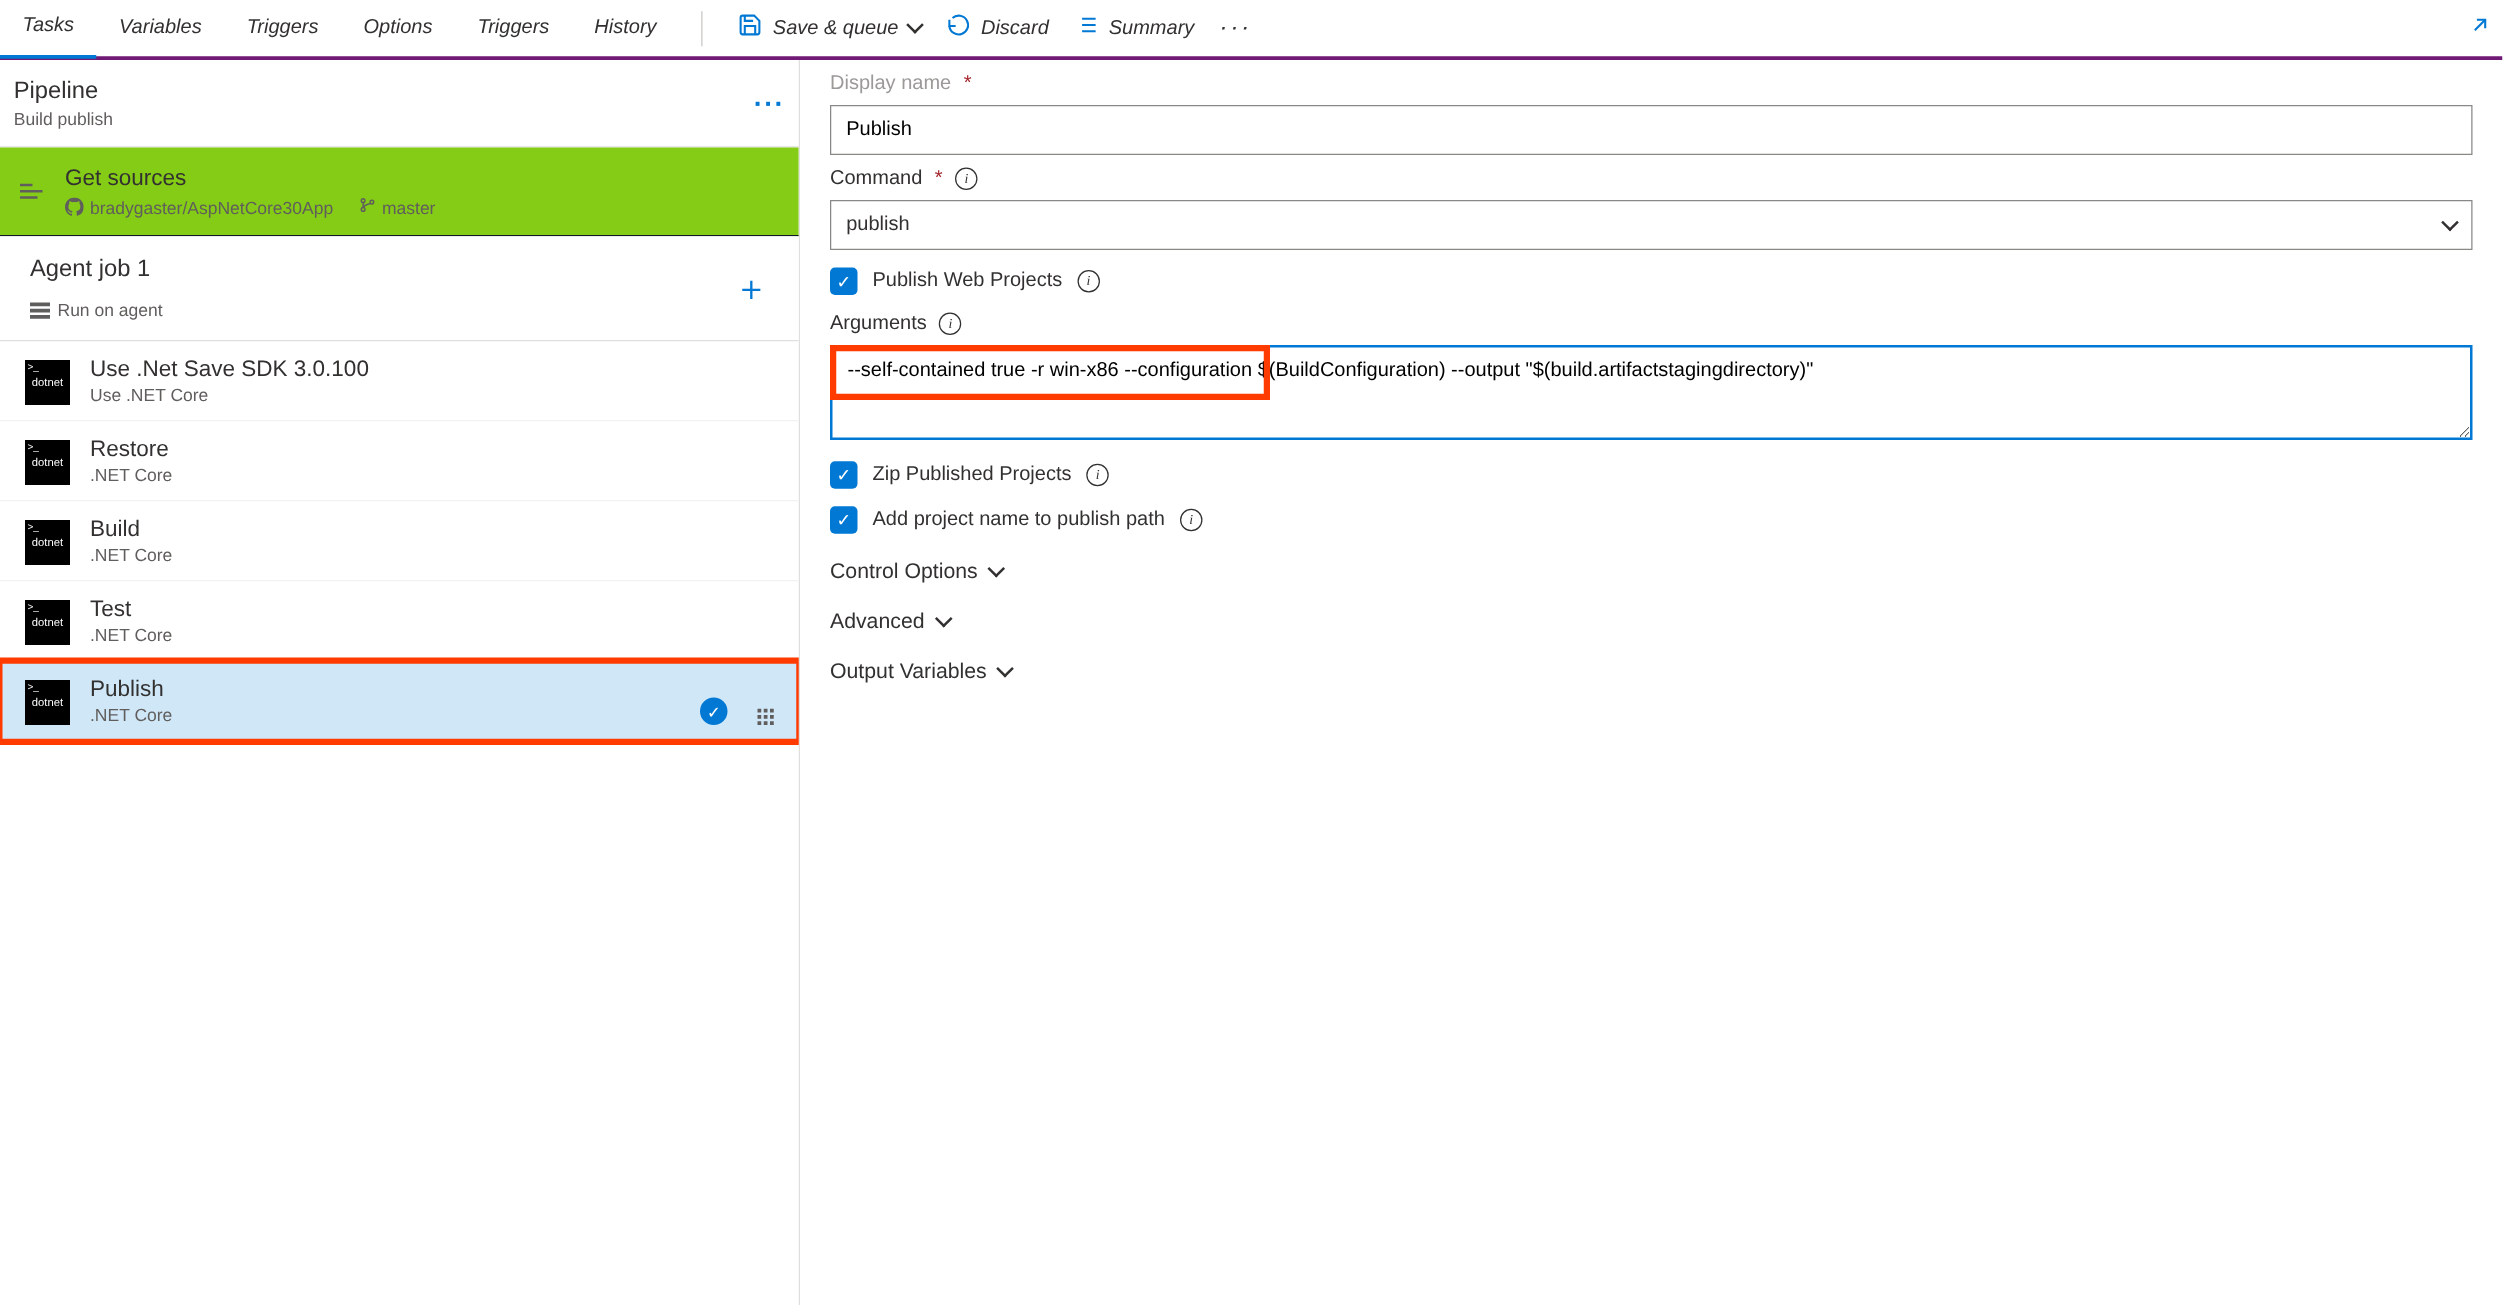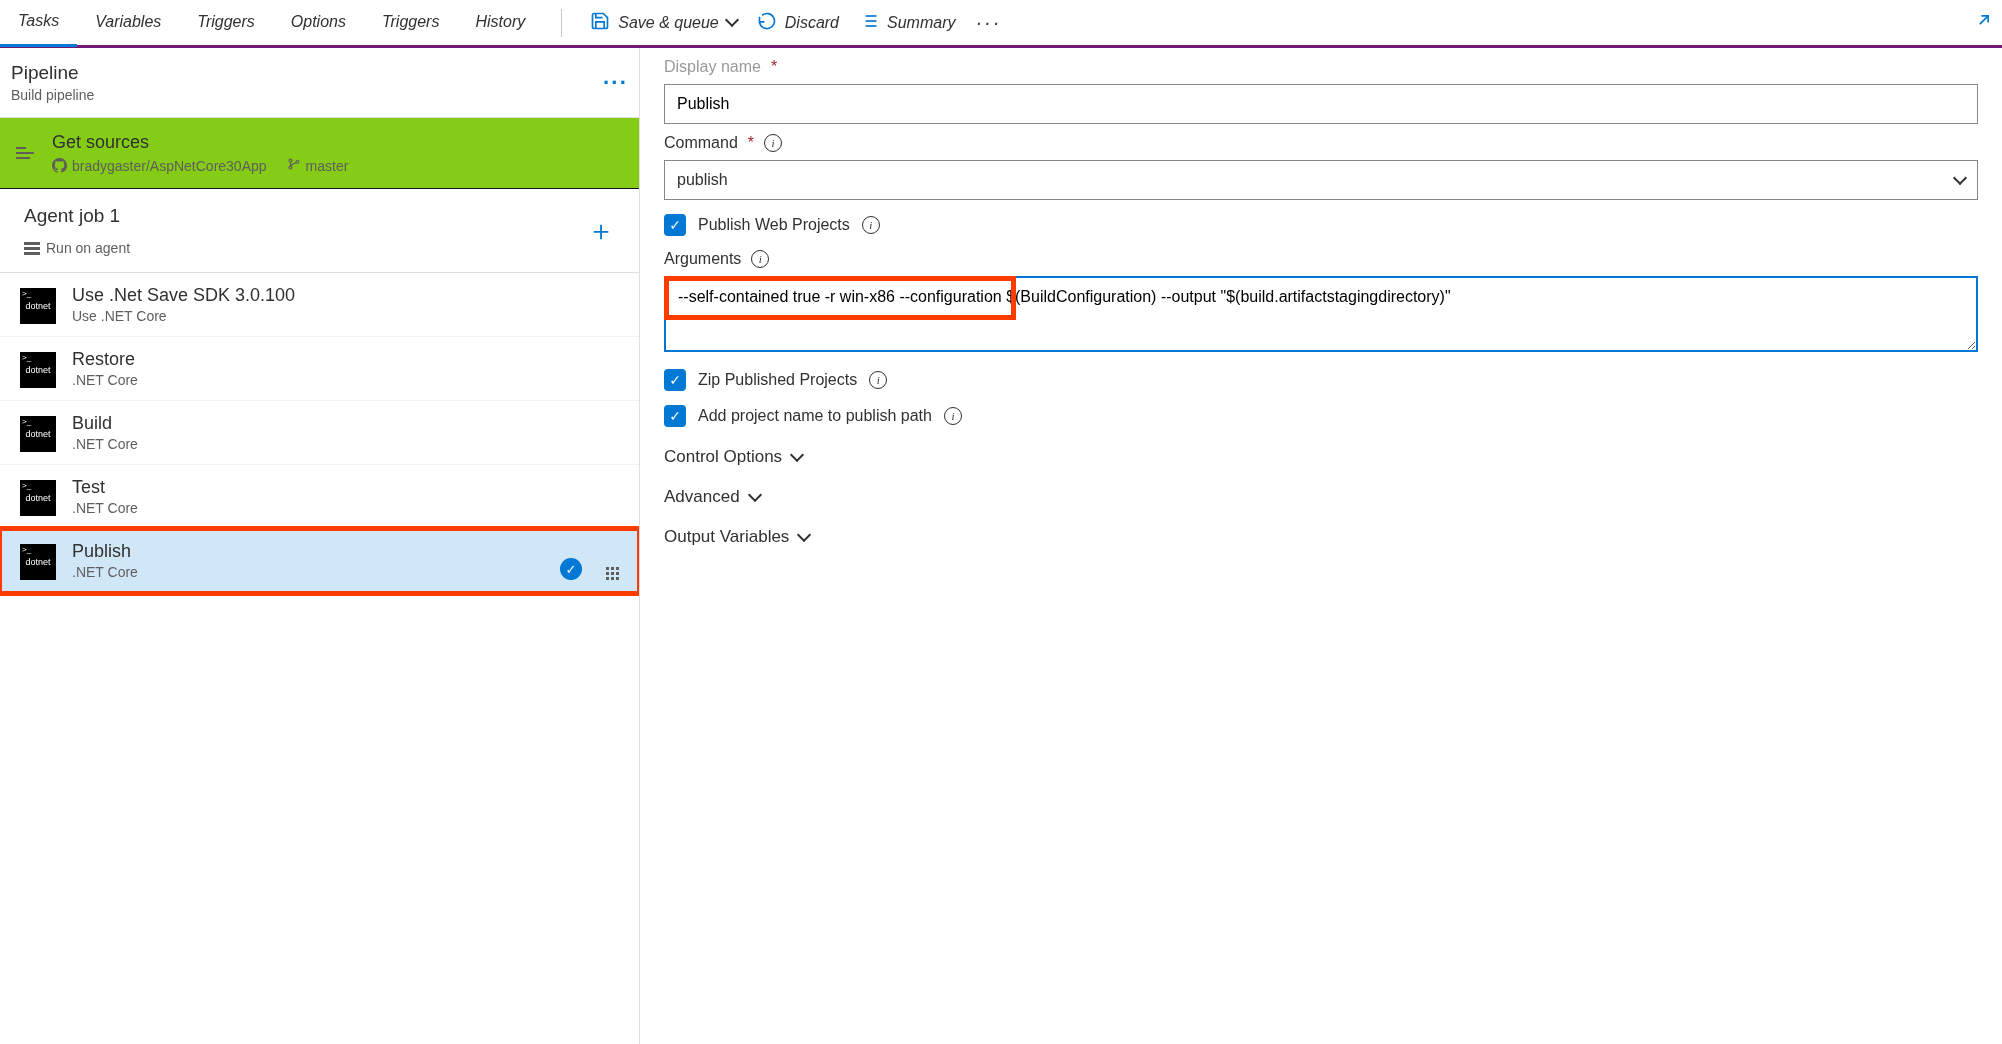--- a/index.html
+++ b/index.html
@@ -126,21 +126,21 @@
   </div>
 </div>
 
 <div class="main">
 
   <div class="left-panel">
 
     <div class="pipe-header">
       <div>
         <div class="title">Pipeline</div>
-        <div class="subtitle">Build pipeline</div>
+        <div class="subtitle">Build publish</div>
       </div>
       <div class="ellipsis-h">···</div>
     </div>
 
     <div class="src-row">
       <div class="src-icon">
           <span></span>
           <span></span>
           <span></span>
         </div>

